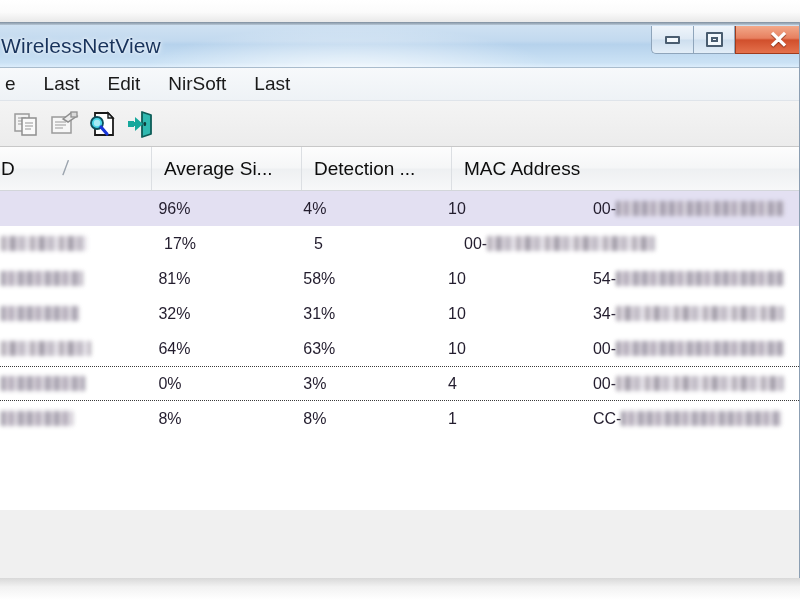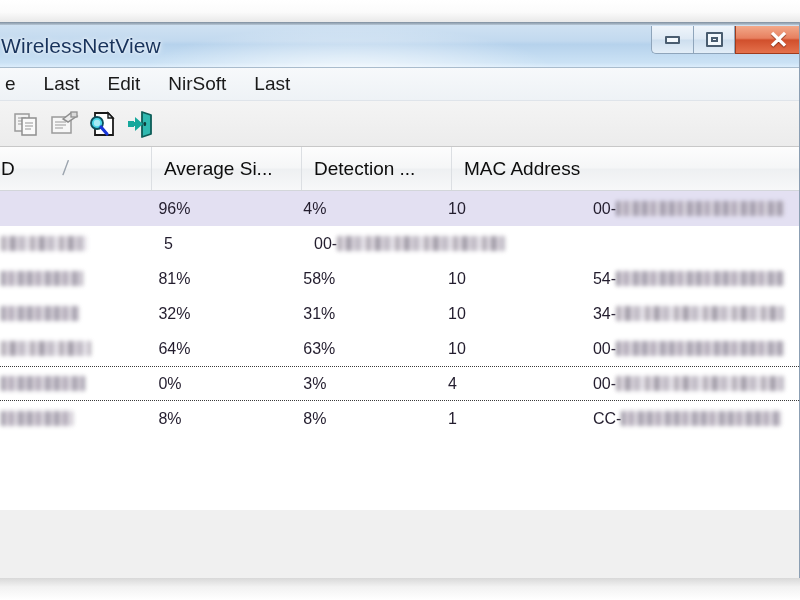--- a/index.html
+++ b/index.html
@@ -494,20 +494,21 @@
             <div class="cell col-detect">10</div>
             <div class="cell col-mac">
               <span class="mac-prefix">00-</span>
               <span class="redact v3" style="width: 168px;"></span>
             </div>
           </div>
           <div class="row">
             <div class="cell col-ssid">
               <span class="redact v2" style="width: 86px;"></span>
             </div>
+            <div class="cell col-avg">17%</div>
             <div class="cell col-detect">5</div>
             <div class="cell col-mac">
               <span class="mac-prefix">00-</span>
               <span class="redact v2" style="width: 168px;"></span>
             </div>
           </div>
           <div class="row">
             <div class="cell col-ssid">
               <span class="redact v3" style="width: 82px;"></span>
             </div>

